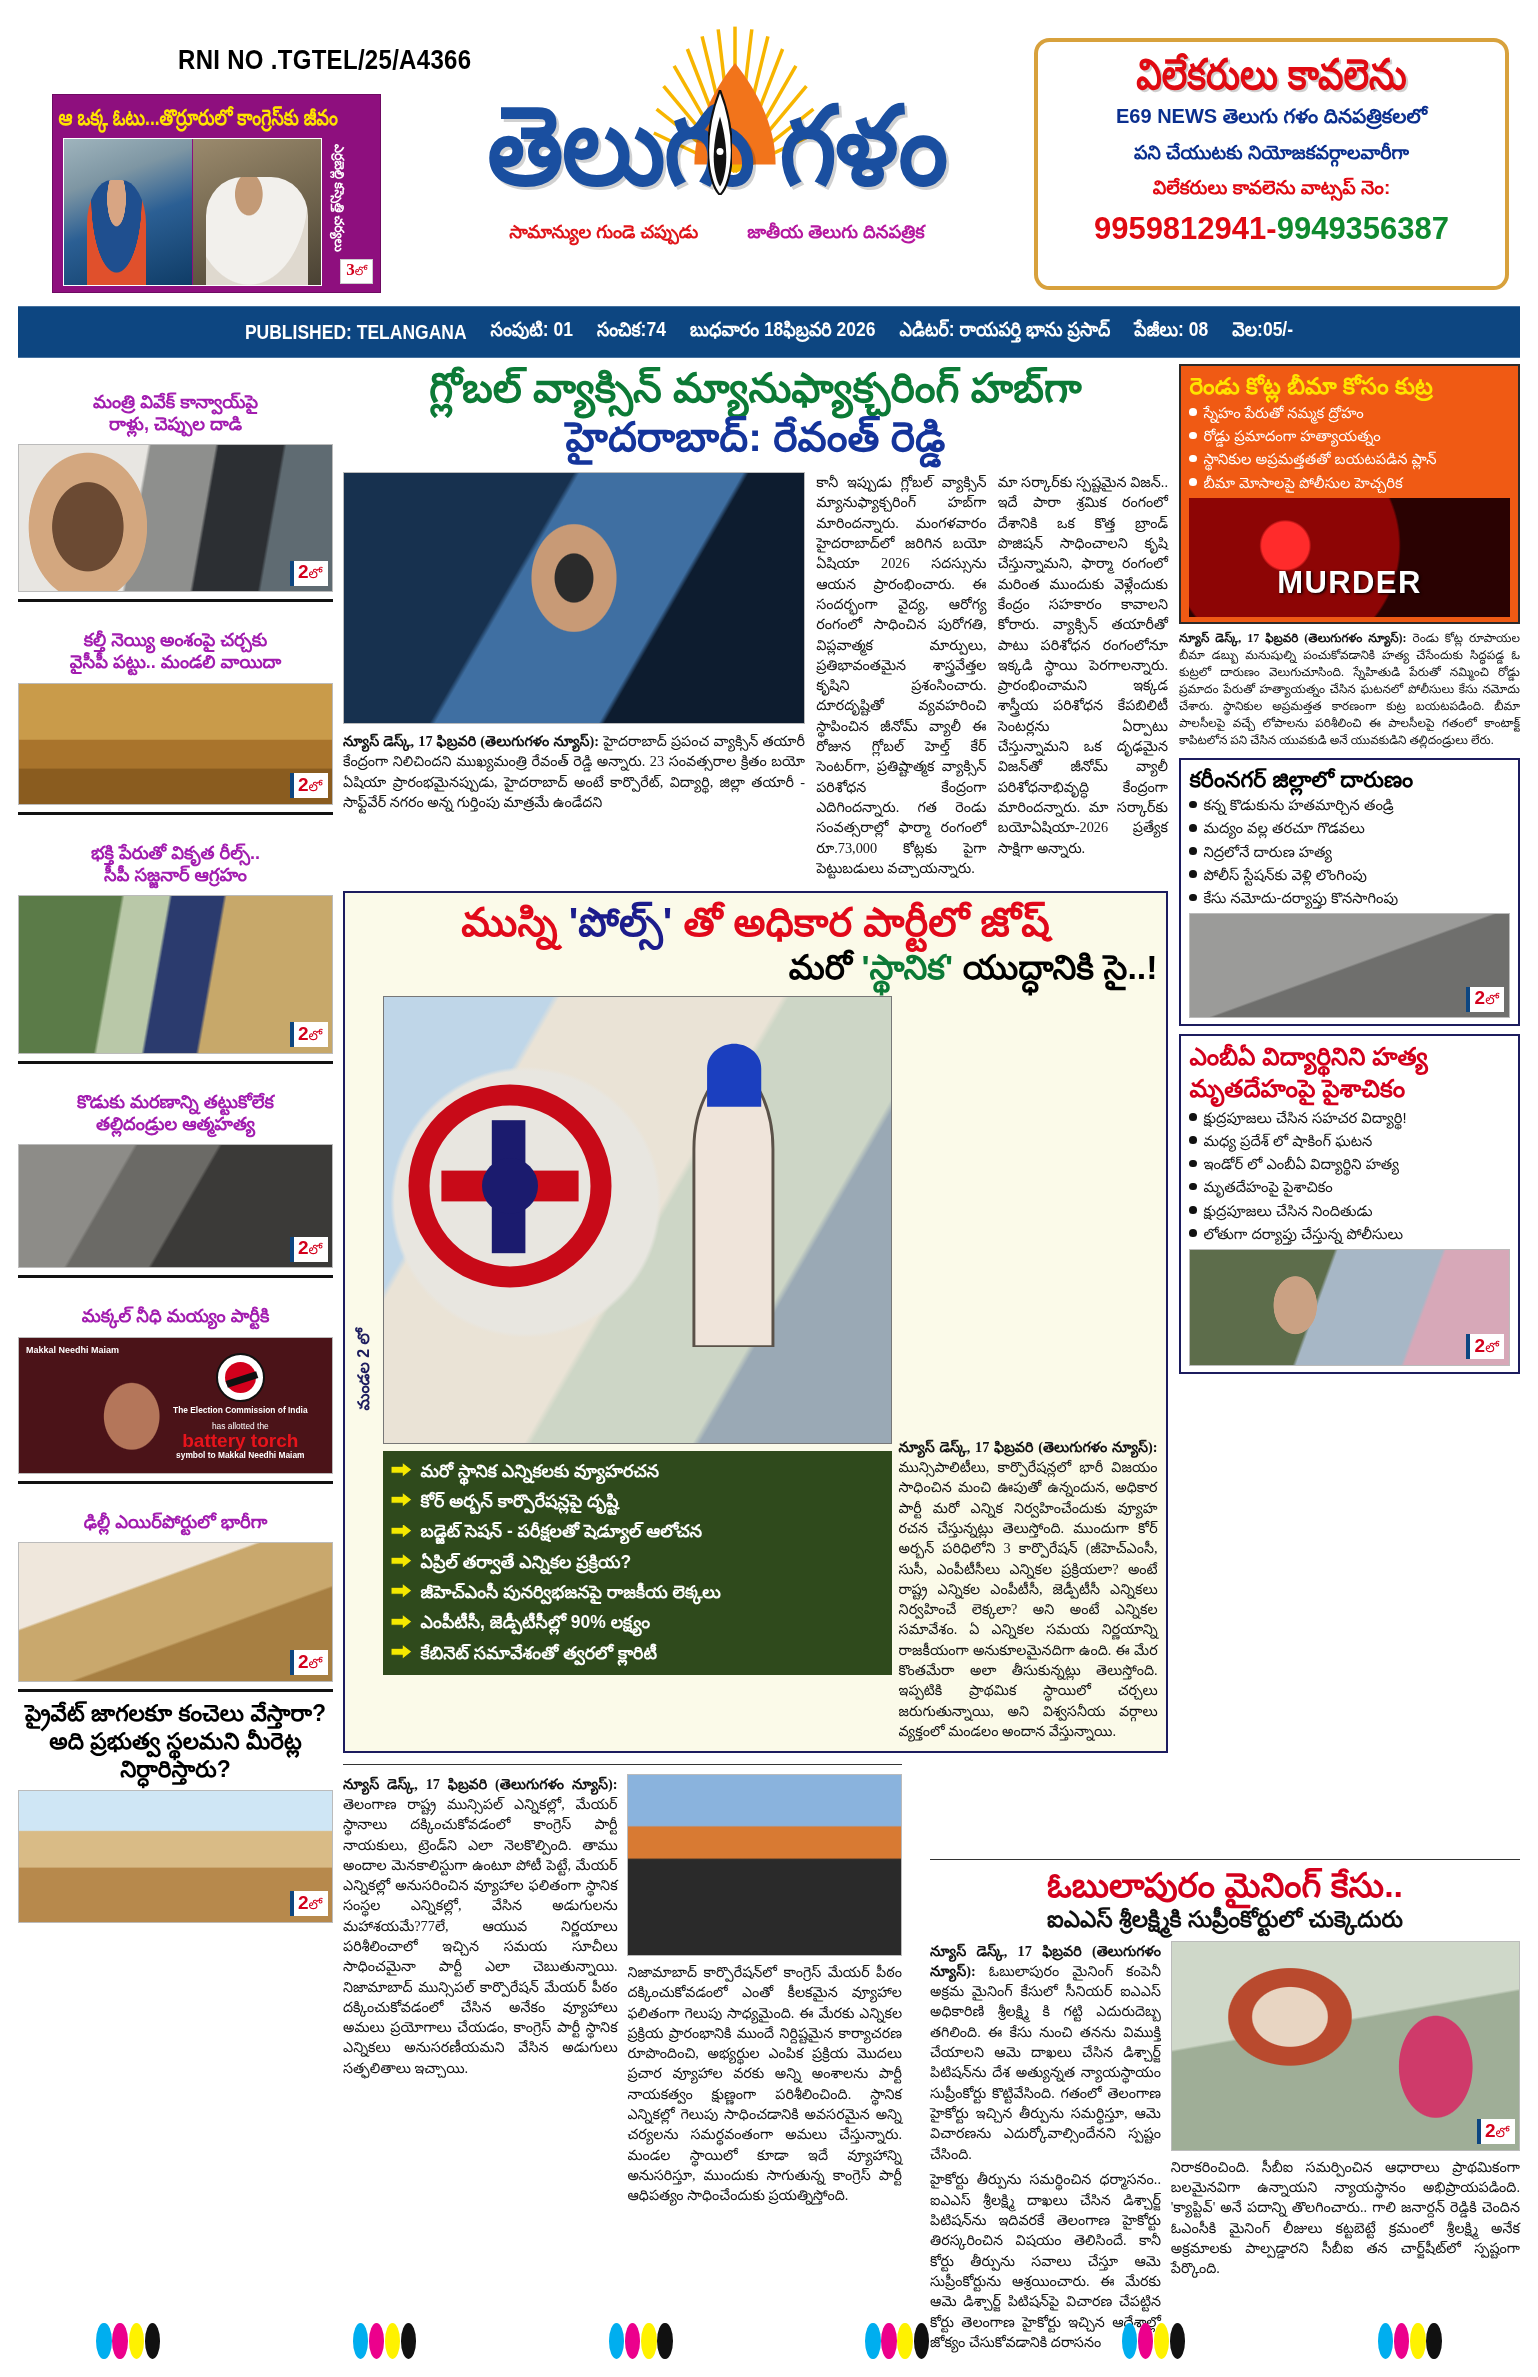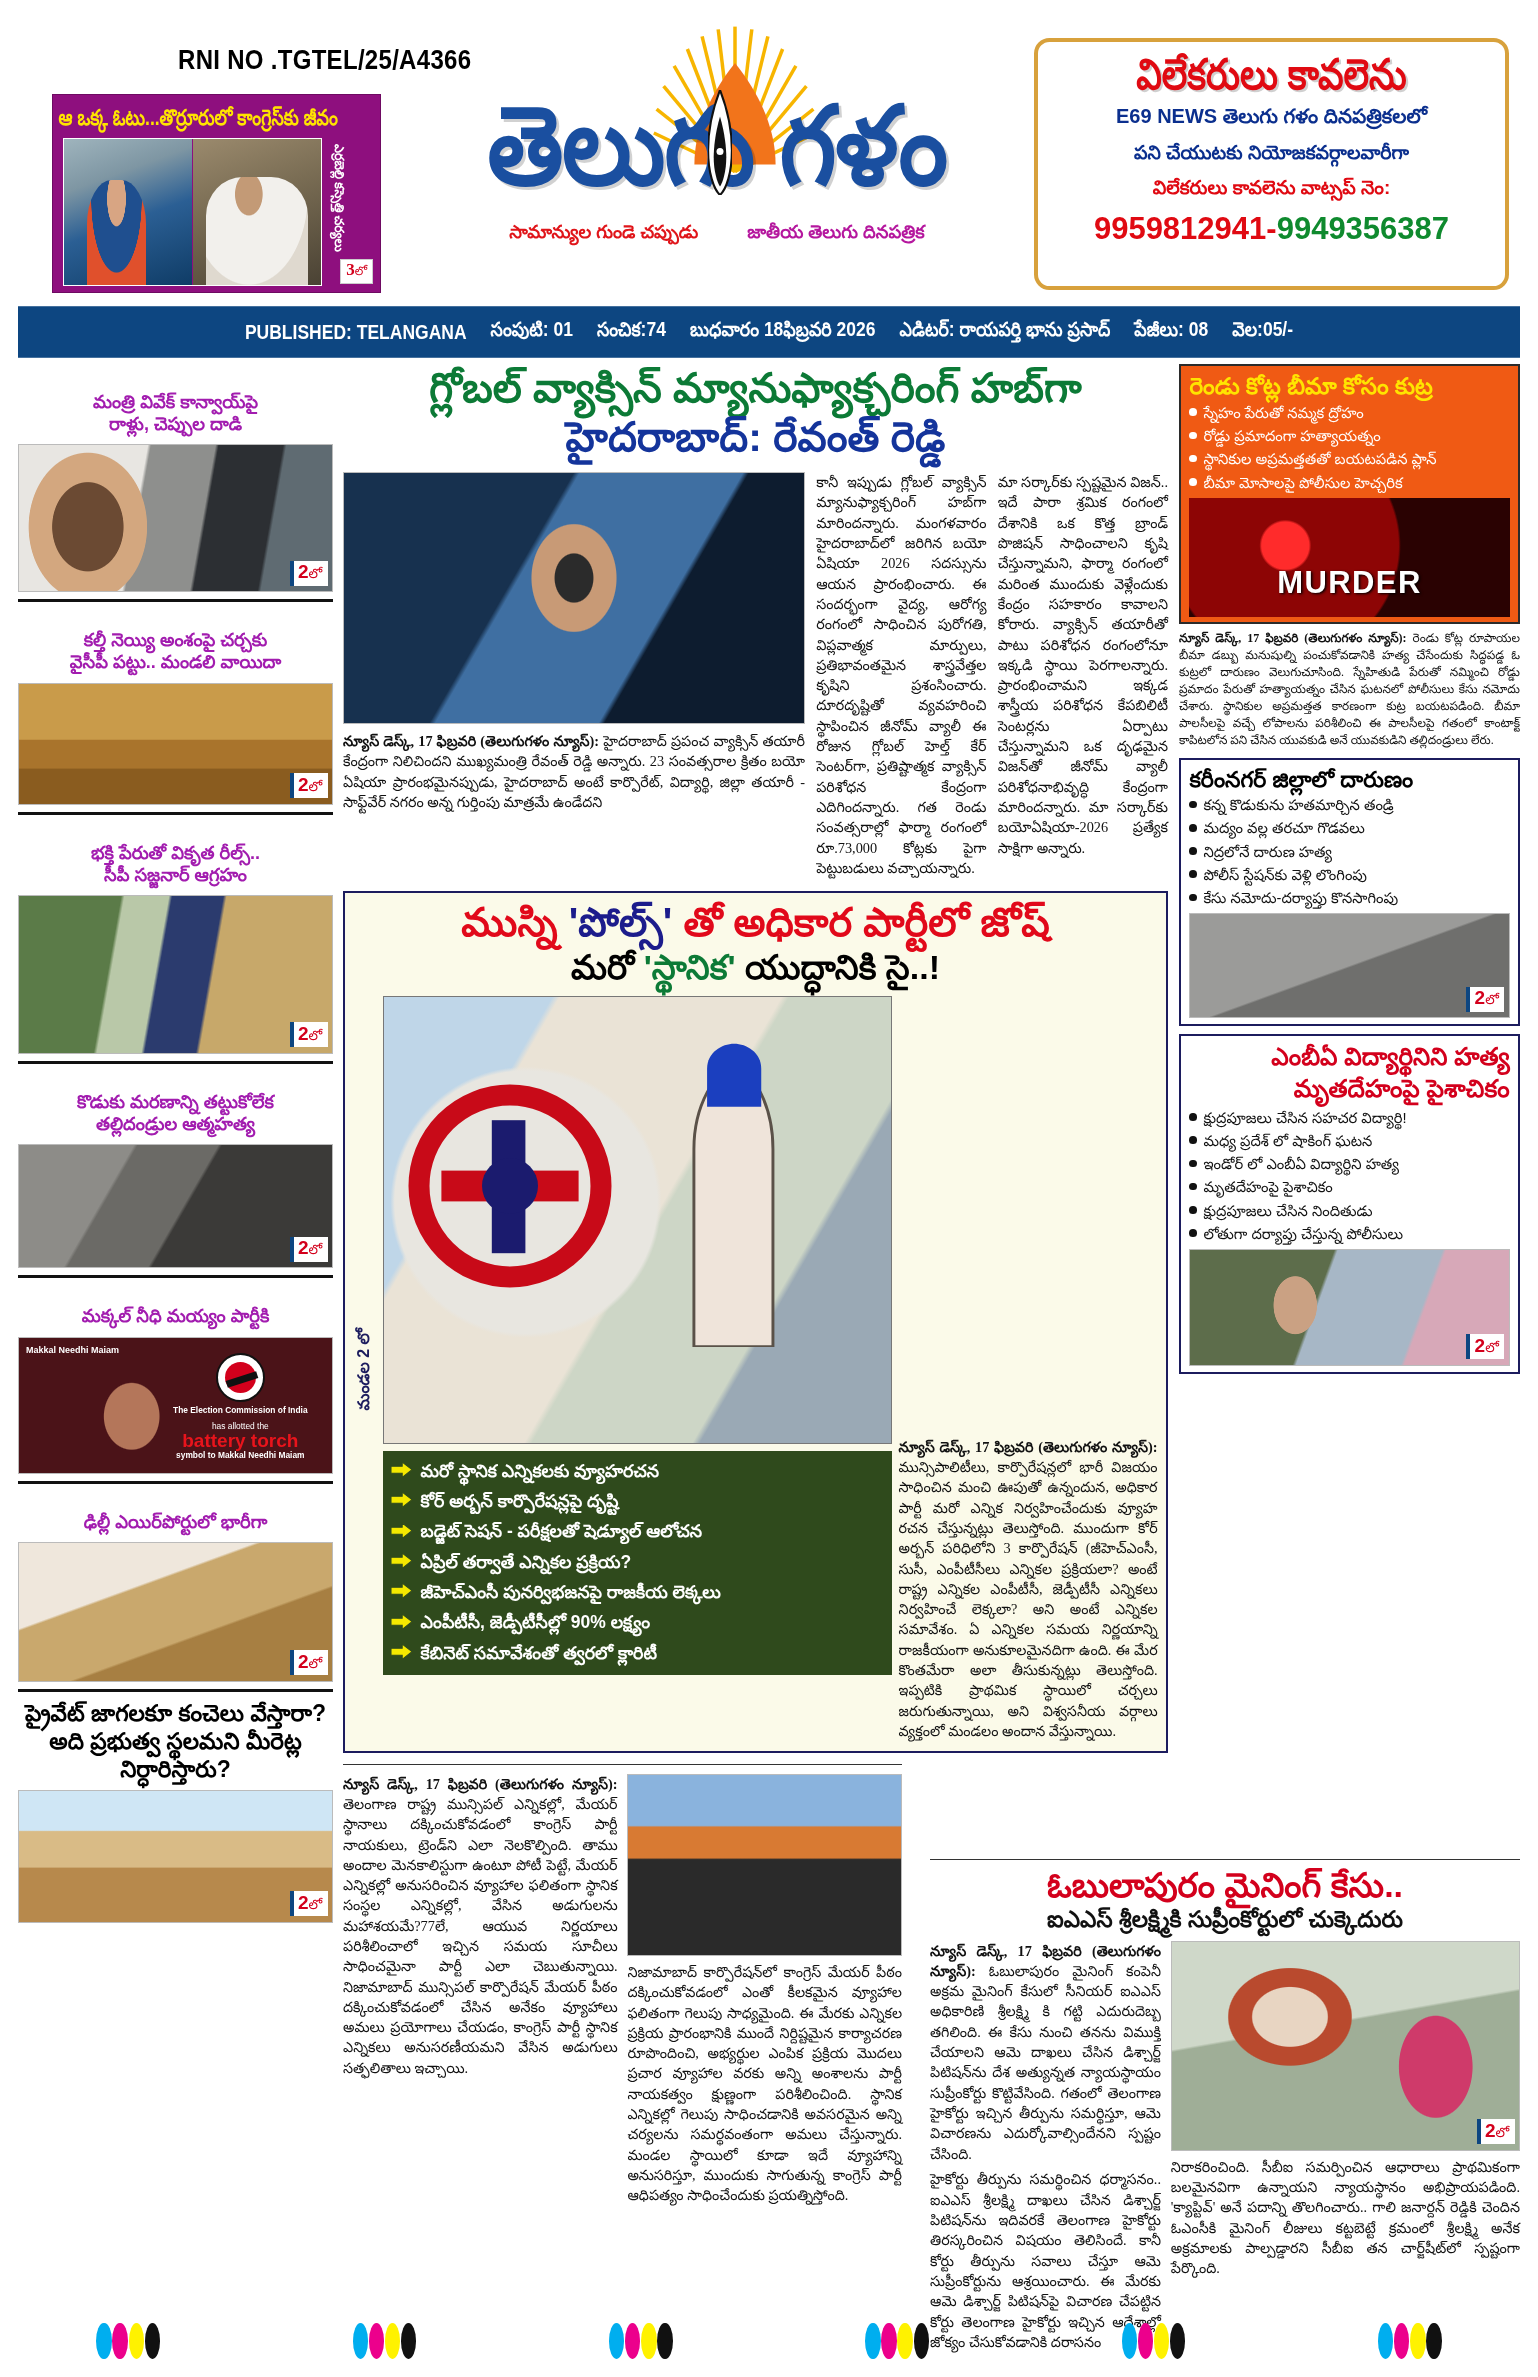--- a/index.html
+++ b/index.html
@@ -181,21 +181,21 @@
     font-family: "Liberation Serif", serif; color: #111;
     text-justify: inter-word; hyphens: auto;
   }
   .dateline { font-weight: bold; }
 
   .box-elec { border: 2.1px solid #1c1c5e; background: #fbfae9; padding: 7px 8.4px 9.8px; }
   .eh1 { font-family:"Liberation Sans",sans-serif; font-weight:bold; font-size:40px;
          color:#e1091a; text-align:center; line-height:1.12; }
   .eh1 .blu { color: #1c1c8c; }
   .eh2 { font-family:"Liberation Sans",sans-serif; font-weight:bold; font-size:34px;
-         color:#000; text-align:center; line-height:1.18; margin-top:2.8px; }
+         color:#000; text-align:right; line-height:1.18; margin-top:2.8px; }
   .eh2 .grn { color: #0c7a36; }
 
   .green-box { background:#2f4a1c; padding: 9.8px 8.4px 11.2px 8.4px; }
   .gb-item { display:flex; align-items:flex-start; gap:8.4px; color:#fff;
              font-family:"Liberation Sans",sans-serif; font-size:17.5px; font-weight:bold;
              line-height:1.22; margin-bottom: 9px; }
   .gb-item:last-child { margin-bottom: 0; }
   .arrow { flex: 0 0 auto; margin-top: 1.4px; }
 
   .vtag { font-family:"Liberation Sans",sans-serif; font-weight:bold; font-size:16px;
@@ -209,21 +209,21 @@
   .bl { display:flex; gap:6.3px; align-items:flex-start; color:#fff;
         font-family:"Liberation Sans",sans-serif; font-size:14.7px; line-height:1.2;
         margin-bottom: 5.6px; }
   .dot { flex:0 0 auto; width:7.7px; height:7.7px; border-radius:50%; background:#fff; margin-top:3.5px; }
   .dotk { background:#111; }
 
   .r-white { border:2.1px solid #1c1c5e; background:#fff; padding:7px 8.4px 5.6px; }
   .r-white .t { color:#000; font-family:"Liberation Sans",sans-serif;
      font-weight:bold; font-size:22px; line-height:1.14; margin-bottom:5.6px; }
   .r-white .bl { color:#111; }
-  .r-red .t { color:#d3001c; font-size: 24.5px; text-align:right; line-height:1.18; }
+  .r-red .t { color:#d3001c; font-size: 24.5px; text-align:left; line-height:1.18; }
 
   
   .b-head-black { font-size: 31px; color:#111; line-height:1.2; }
   .b-head-green { font-size: 31px; color:#0c7a36; line-height:1.2; }
   .b-head-red { font-size: 34px; color:#d3001c; line-height:1.2; }
   .b-head-blk2 { font-size: 23px; color:#111; line-height:1.2; }
 
   
   .cmyk-bar { position:absolute; left:0; top:2320px; width:1538px; height:42px;
      display:flex; justify-content:space-around; align-items:center; }

